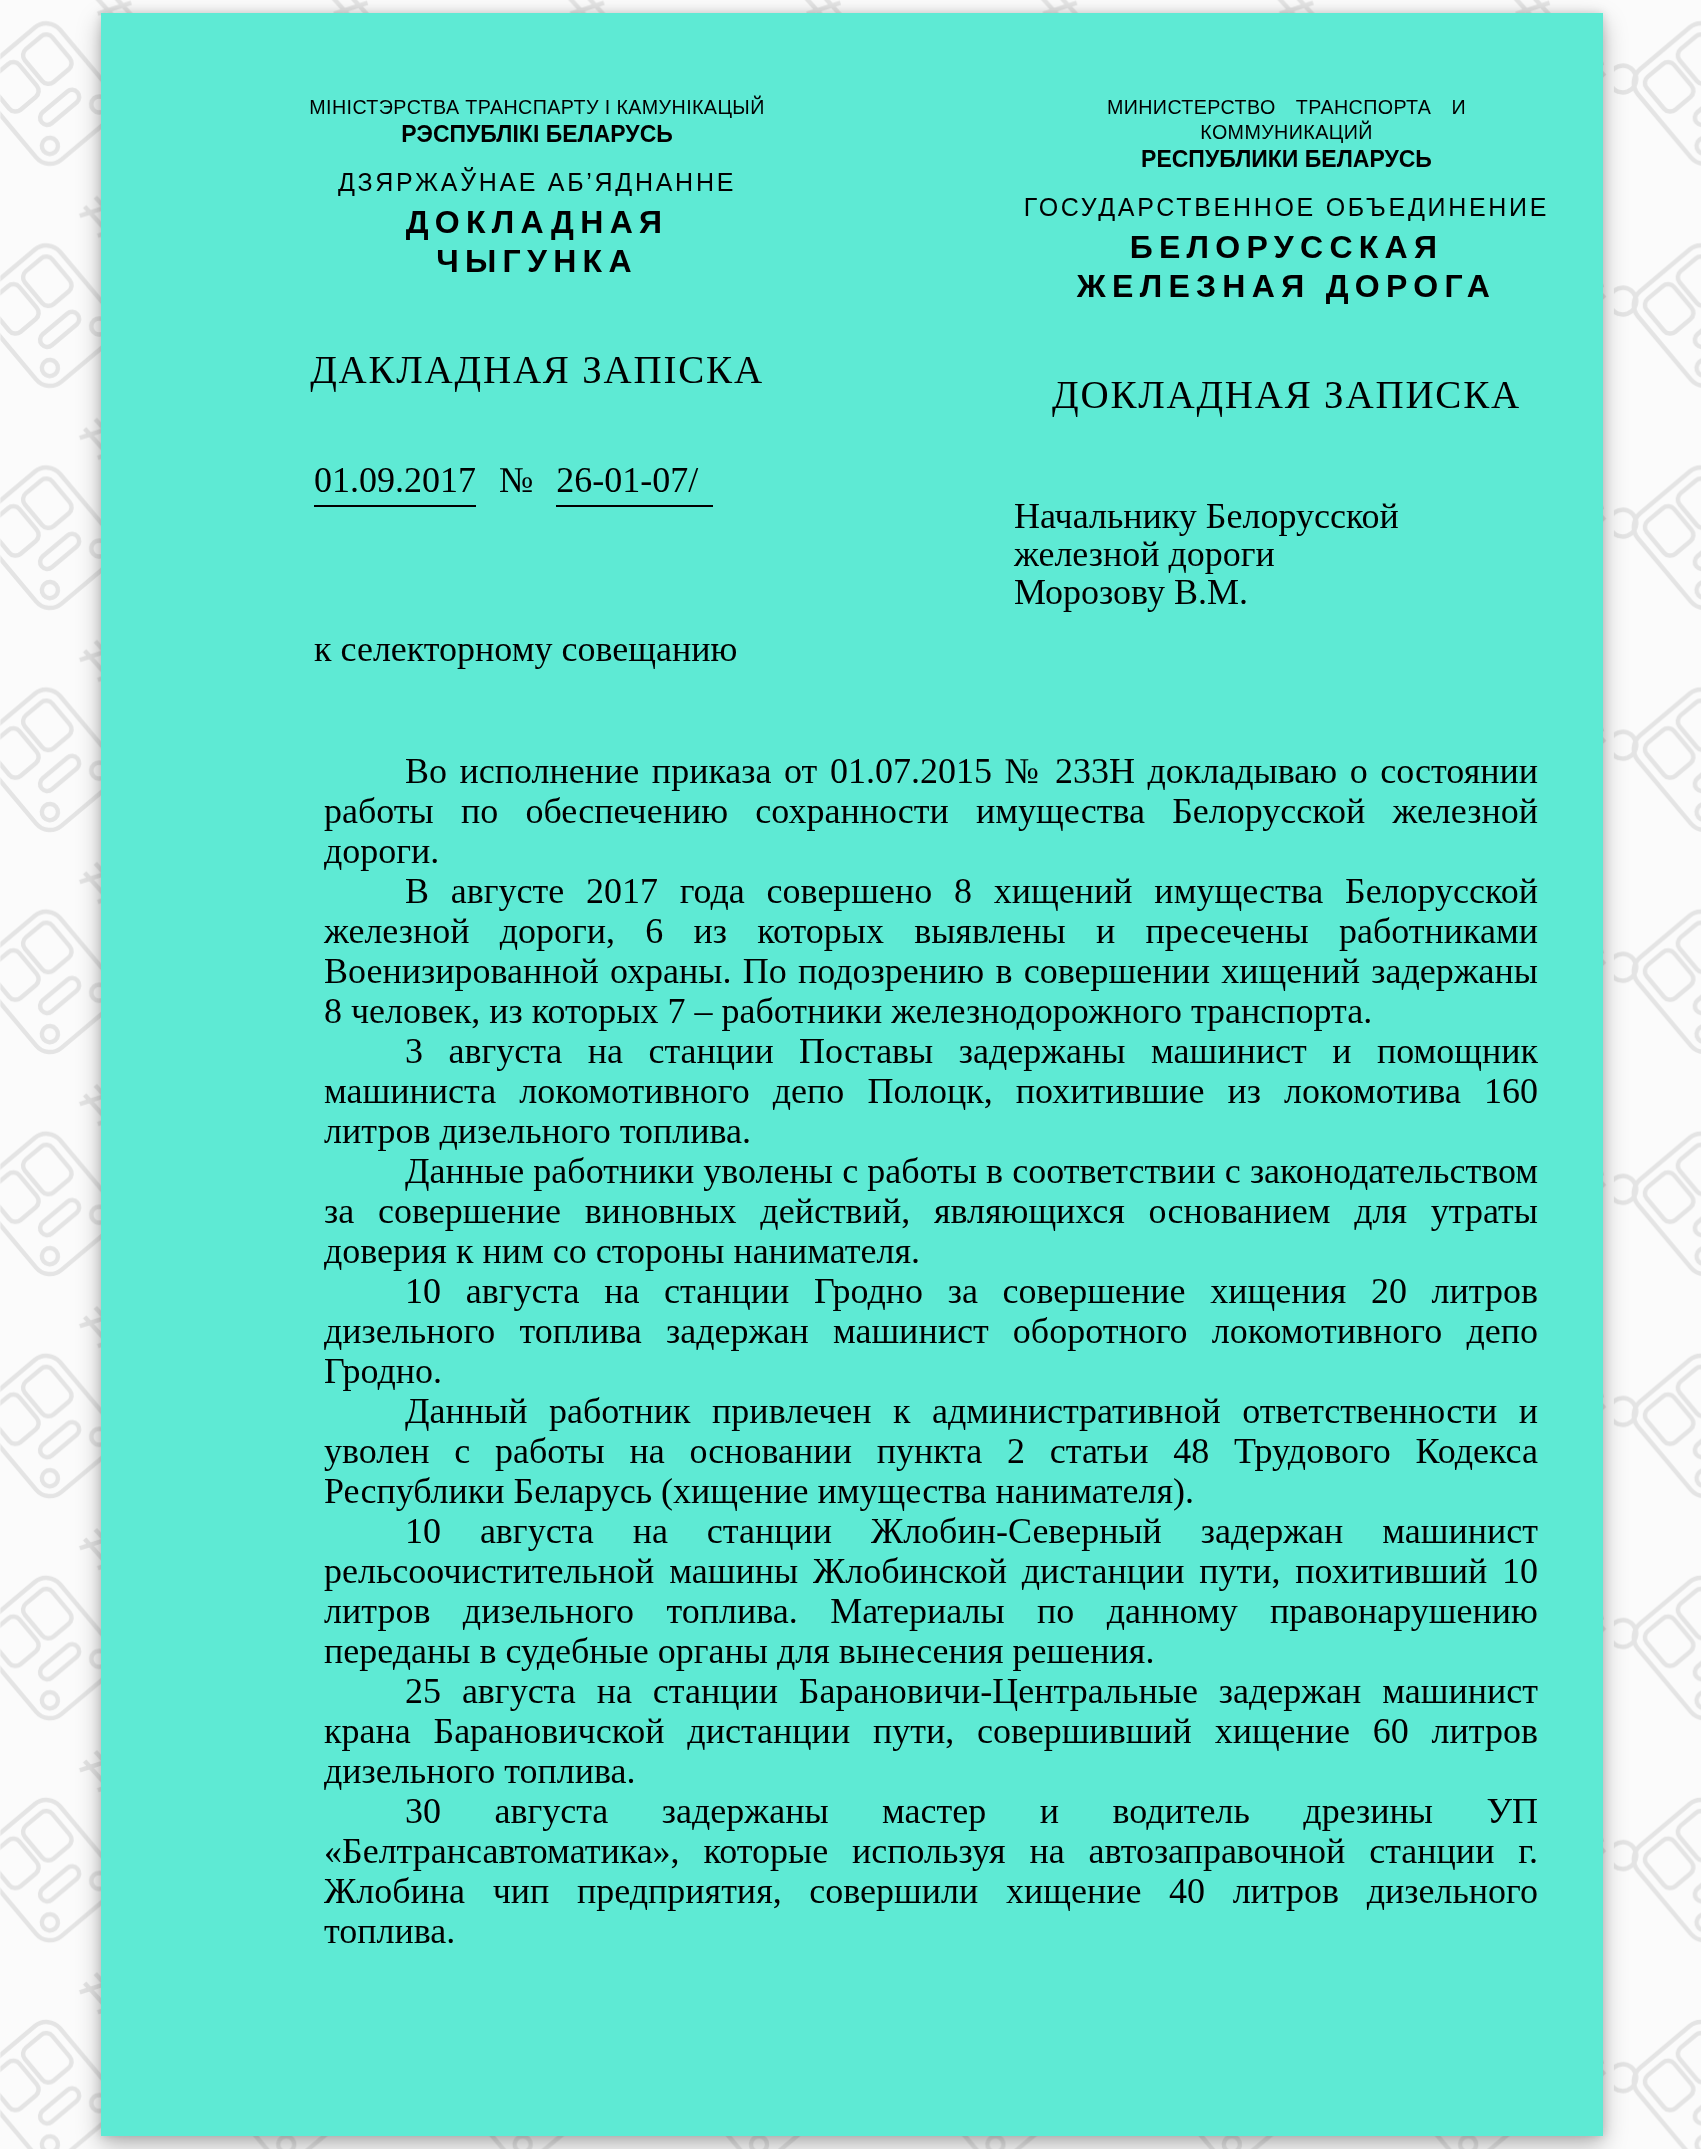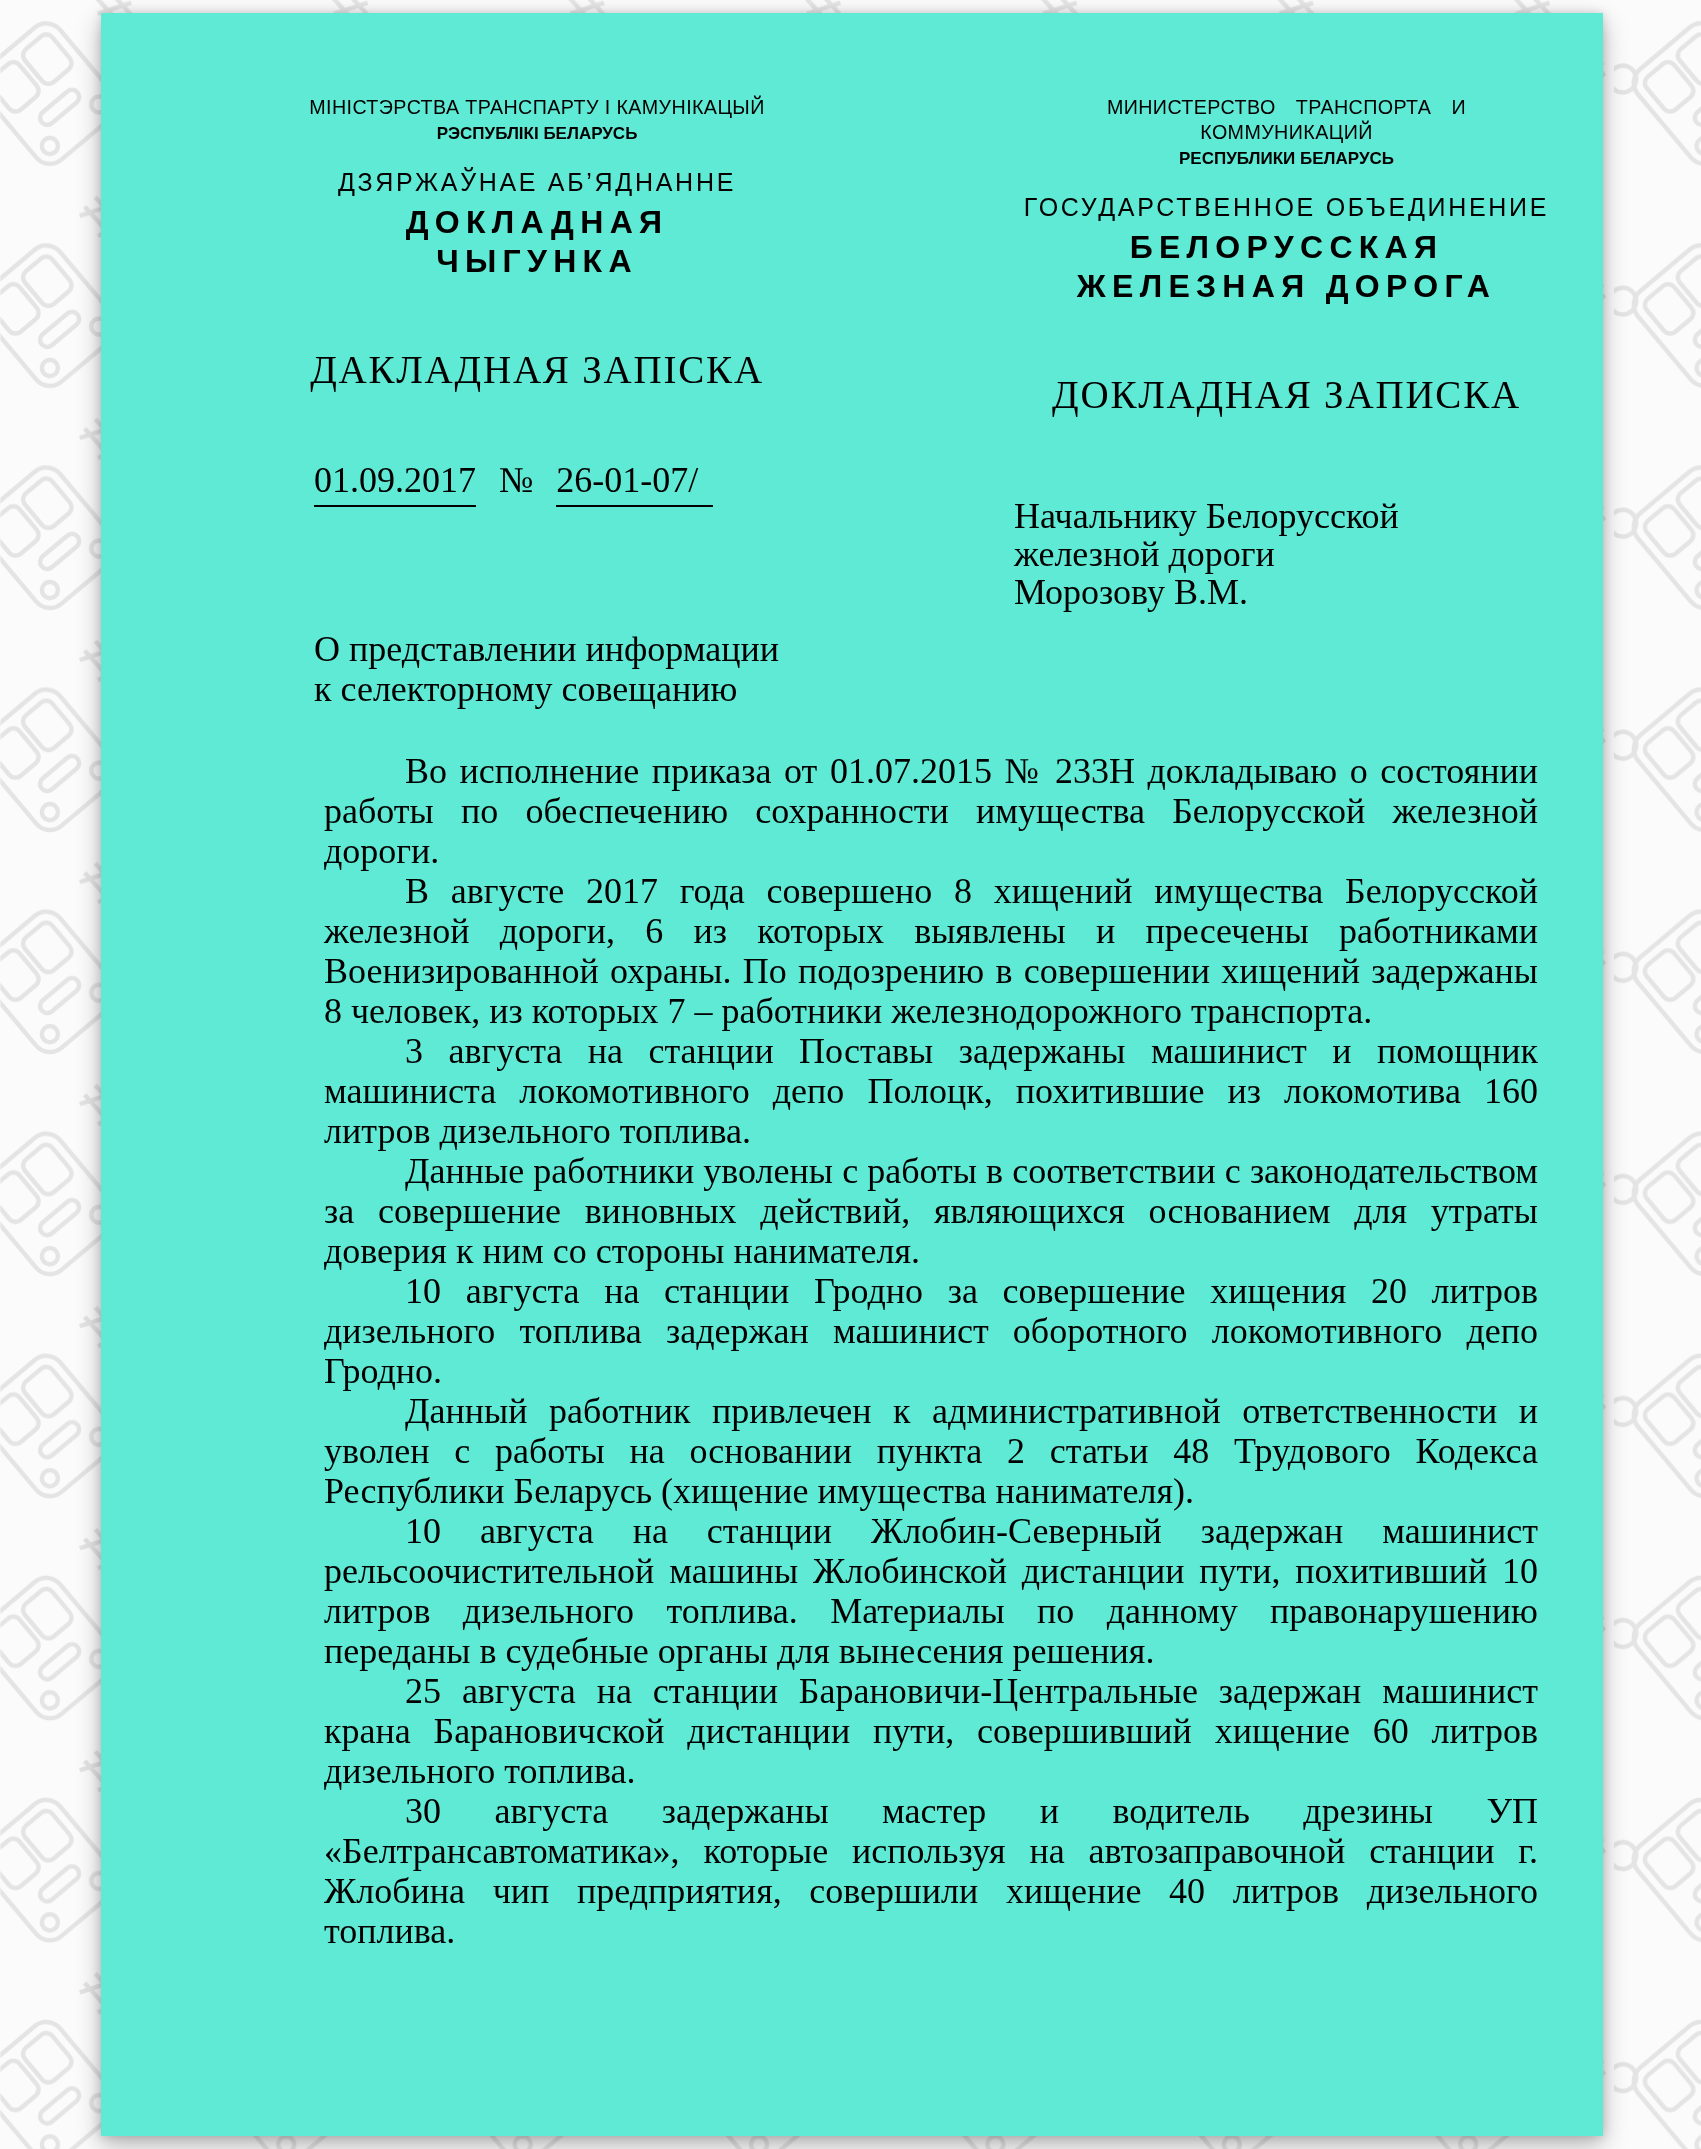--- a/index.html
+++ b/index.html
@@ -39,21 +39,21 @@
   }
   .col-left  { left: 185px;  top: 82px; width: 502px; }
   .col-right { left: 913px; top: 82px; width: 545px; }
   .ministry1 {
     font-size: 19.7px;
     line-height: 25px;
     letter-spacing: 0.4px;
   }
   .col-right .ministry1 { word-spacing: 14.3px; }
   .ministry2 {
-    font-size: 17px;
+    font-size: 23px;
     line-height: 24px;
     font-weight: bold;
     margin-top: 2.7px;
   }
   .assoc {
     font-size: 25px;
     line-height: 32px;
     letter-spacing: 2.7px;
     margin-top: 19.7px;
   }
@@ -179,21 +179,20 @@
     <span class="underlined ref-number">26-01-07/</span>
   </div>
 
   <div class="addressee">
     <div>Начальнику Белорусской</div>
     <div>железной дороги</div>
     <div>Морозову В.М.</div>
   </div>
 
   <div class="subject">
-    <div>О представлении информации</div>
     <div>к селекторному совещанию</div>
   </div>
 
   <div class="body-text">
     <p>Во исполнение приказа от 01.07.2015 № 233Н докладываю о состоянии работы по обеспечению сохранности имущества Белорусской железной дороги.</p>
     <p>В августе 2017 года совершено 8 хищений имущества Белорусской железной дороги, 6 из которых выявлены и пресечены работниками Военизированной охраны. По подозрению в совершении хищений задержаны 8 человек, из которых 7 – работники железнодорожного транспорта.</p>
     <p>3 августа на станции Поставы задержаны машинист и помощник машиниста локомотивного депо Полоцк, похитившие из локомотива 160 литров дизельного топлива.</p>
     <p>Данные работники уволены с работы в соответствии с законодательством за совершение виновных действий, являющихся основанием для утраты доверия к ним со стороны нанимателя.</p>
     <p>10 августа на станции Гродно за совершение хищения 20 литров дизельного топлива задержан машинист оборотного локомотивного депо Гродно.</p>
     <p>Данный работник привлечен к административной ответственности и уволен с работы на основании пункта 2 статьи 48 Трудового Кодекса Республики Беларусь (хищение имущества нанимателя).</p>

